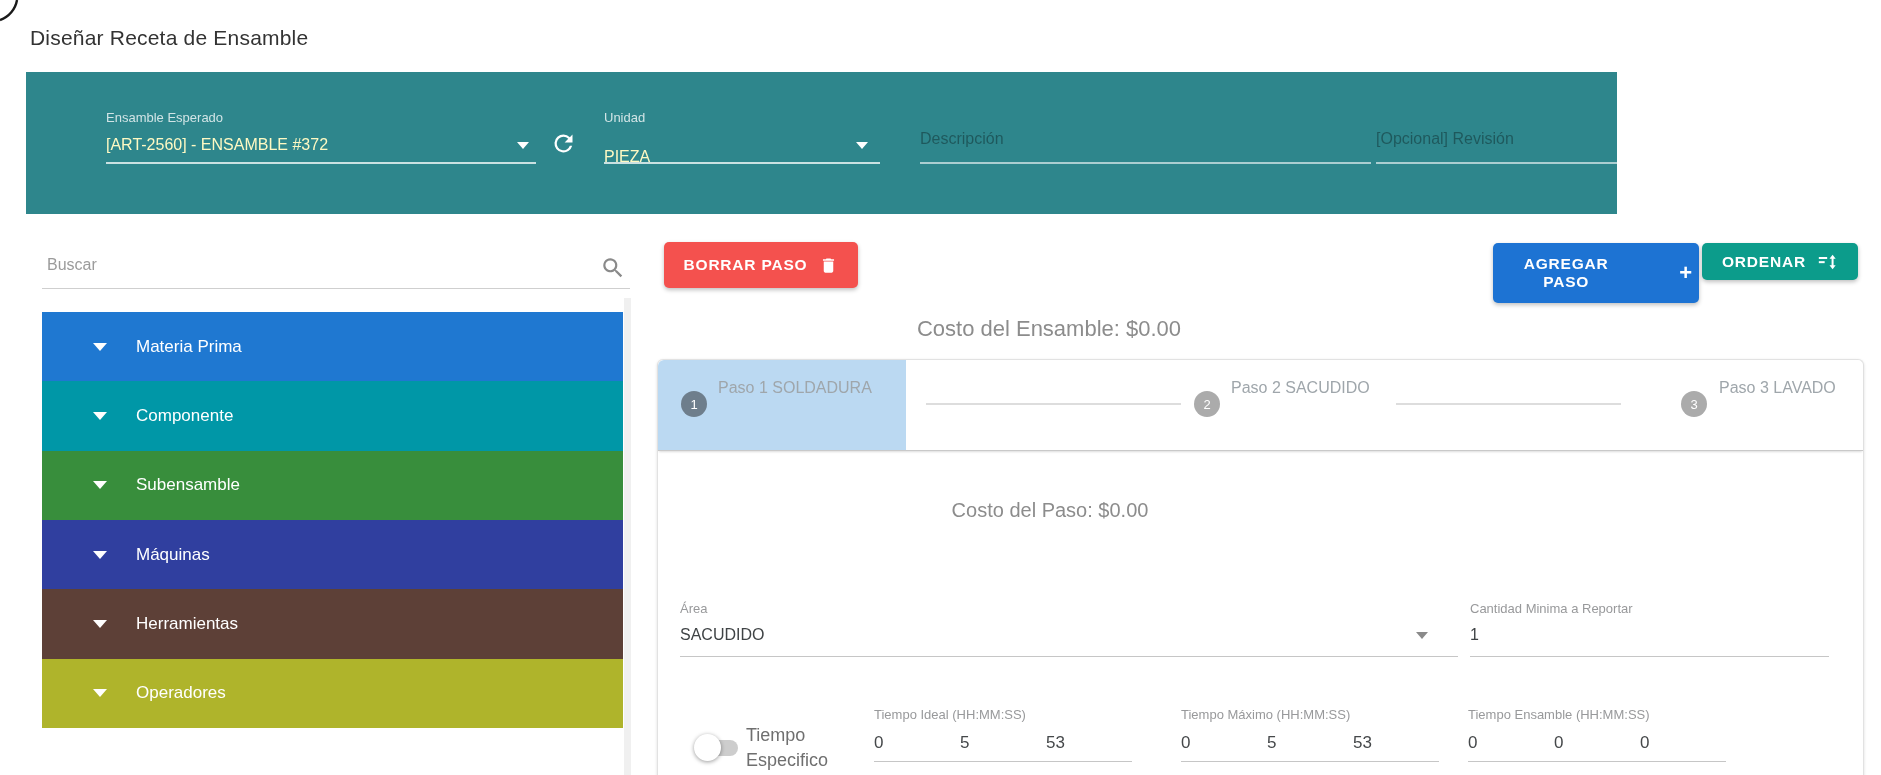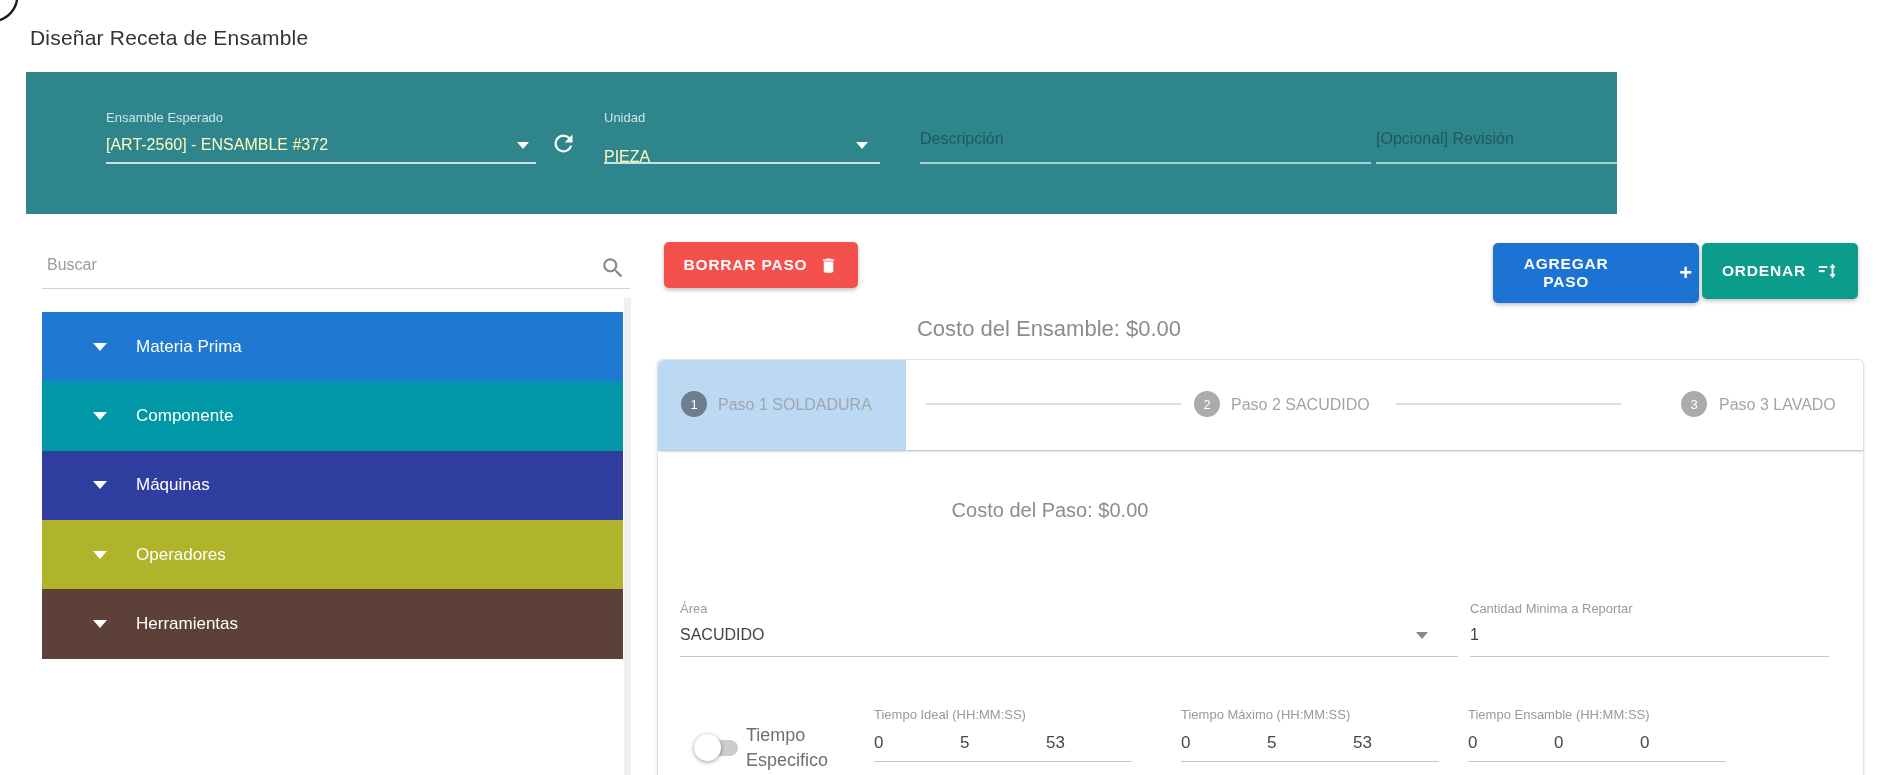--- a/index.html
+++ b/index.html
@@ -34,38 +34,38 @@
   .cat-caret{margin-left:51px;width:0;height:0;border-left:7px solid transparent;
              border-right:7px solid transparent;border-top:8px solid #fff;}
   .cat-label{margin-left:29px;font-size:17px;color:#fff;}
 
   
   .btn{display:flex;align-items:center;justify-content:center;gap:12px;border:none;cursor:pointer;
        border-radius:5px;color:#fff;font-family:inherit;font-weight:bold;font-size:15.5px;
        letter-spacing:.8px;box-shadow:0 2px 4px rgba(0,0,0,.25);}
   .btn-borrar{left:664px;top:242px;width:194px;height:46px;background:#F4514E;}
   .btn-agregar{left:1493px;top:243px;width:206px;height:60px;background:#1D73D3;gap:46px;}
-  .btn-ordenar{left:1702px;top:243px;width:156px;height:56px;background:#0C9C8B;}
+  .btn-ordenar{left:1702px;top:243px;width:156px;height:37px;background:#0C9C8B;}
   .plus-glyph{font-size:22px;font-weight:bold;line-height:20px;}
 
   
   .cost-main{left:657px;top:316px;width:784px;text-align:center;font-size:22px;color:#8C8C8C;}
 
   
   .card{left:657px;top:359px;width:1205px;height:440px;background:#fff;
         border:1px solid #e2e2e2;border-bottom:none;border-radius:6px 6px 0 0;
         box-shadow:0 1px 3px rgba(0,0,0,.14);}
   .stepper{position:absolute;left:0;top:0;width:100%;height:90px;border-bottom:1px solid #c9c9c9;
            box-shadow:0 2px 2px -1px rgba(0,0,0,.14);}
   .tab-active{position:absolute;left:0;top:0;width:248px;height:90px;background:#BBD9F2;
               border-top-left-radius:6px;cursor:pointer;}
   .step-circle{position:absolute;top:31px;width:26px;height:26px;border-radius:50%;
                display:flex;align-items:center;justify-content:center;
                color:#fff;font-size:13px;cursor:pointer;}
-  .step-label{position:absolute;top:36px;font-size:16px;color:#9FA6AB;cursor:pointer;white-space:nowrap;}
+  .step-label{position:absolute;top:19px;font-size:16px;color:#9FA6AB;cursor:pointer;white-space:nowrap;}
   .step-conn{position:absolute;top:43px;border-top:2px solid #ddd;}
 
   .cost-sub{position:absolute;left:0;width:784px;text-align:center;font-size:20px;color:#8C8C8C;}
 
   .fld-label{position:absolute;font-size:13px;color:#98999b;white-space:nowrap;}
   .fld-value{position:absolute;font-size:16px;color:#3F4345;}
   .fld-line{position:absolute;height:1px;background:#c6c6c6;}
 
   
   .tg-track{position:absolute;left:40px;top:380px;width:40px;height:16px;border-radius:8px;
@@ -126,31 +126,35 @@
 
   <div class="abs cat-list">
     <div class="cat-row" style="background-color: rgb(31, 120, 209);">
       <div class="cat-caret"></div>
       <div class="cat-label">Materia Prima</div>
     </div>
     <div class="cat-row" style="background-color: rgb(0, 151, 167);">
       <div class="cat-caret"></div>
       <div class="cat-label">Componente</div>
     </div>
+    <div class="cat-row" style="background-color: rgb(56, 142, 60);">
+      <div class="cat-caret"></div>
+      <div class="cat-label">Subensamble</div>
+    </div>
     <div class="cat-row" style="background-color: rgb(48, 63, 159);">
       <div class="cat-caret"></div>
       <div class="cat-label">Máquinas</div>
     </div>
+    <div class="cat-row" style="background-color: rgb(93, 64, 55);">
+      <div class="cat-caret"></div>
+      <div class="cat-label">Herramientas</div>
+    </div>
     <div class="cat-row" style="background-color: rgb(175, 180, 43);">
       <div class="cat-caret"></div>
       <div class="cat-label">Operadores</div>
-    </div>
-    <div class="cat-row" style="background-color: rgb(93, 64, 55);">
-      <div class="cat-caret"></div>
-      <div class="cat-label">Herramientas</div>
     </div>
   </div>
 
   <button class="abs btn btn-borrar" style="background-color: rgb(244, 81, 78);">
     <span>BORRAR PASO</span>
     <svg width="19" height="21" viewBox="0 0 24 24">
       <path fill="#fff" d="M6 19c0 1.1.9 2 2 2h8c1.1 0 2-.9 2-2V7H6v12zM19 4h-3.5l-1-1h-5l-1 1H5v2h14V4z"></path>
     </svg>
   </button>
 

